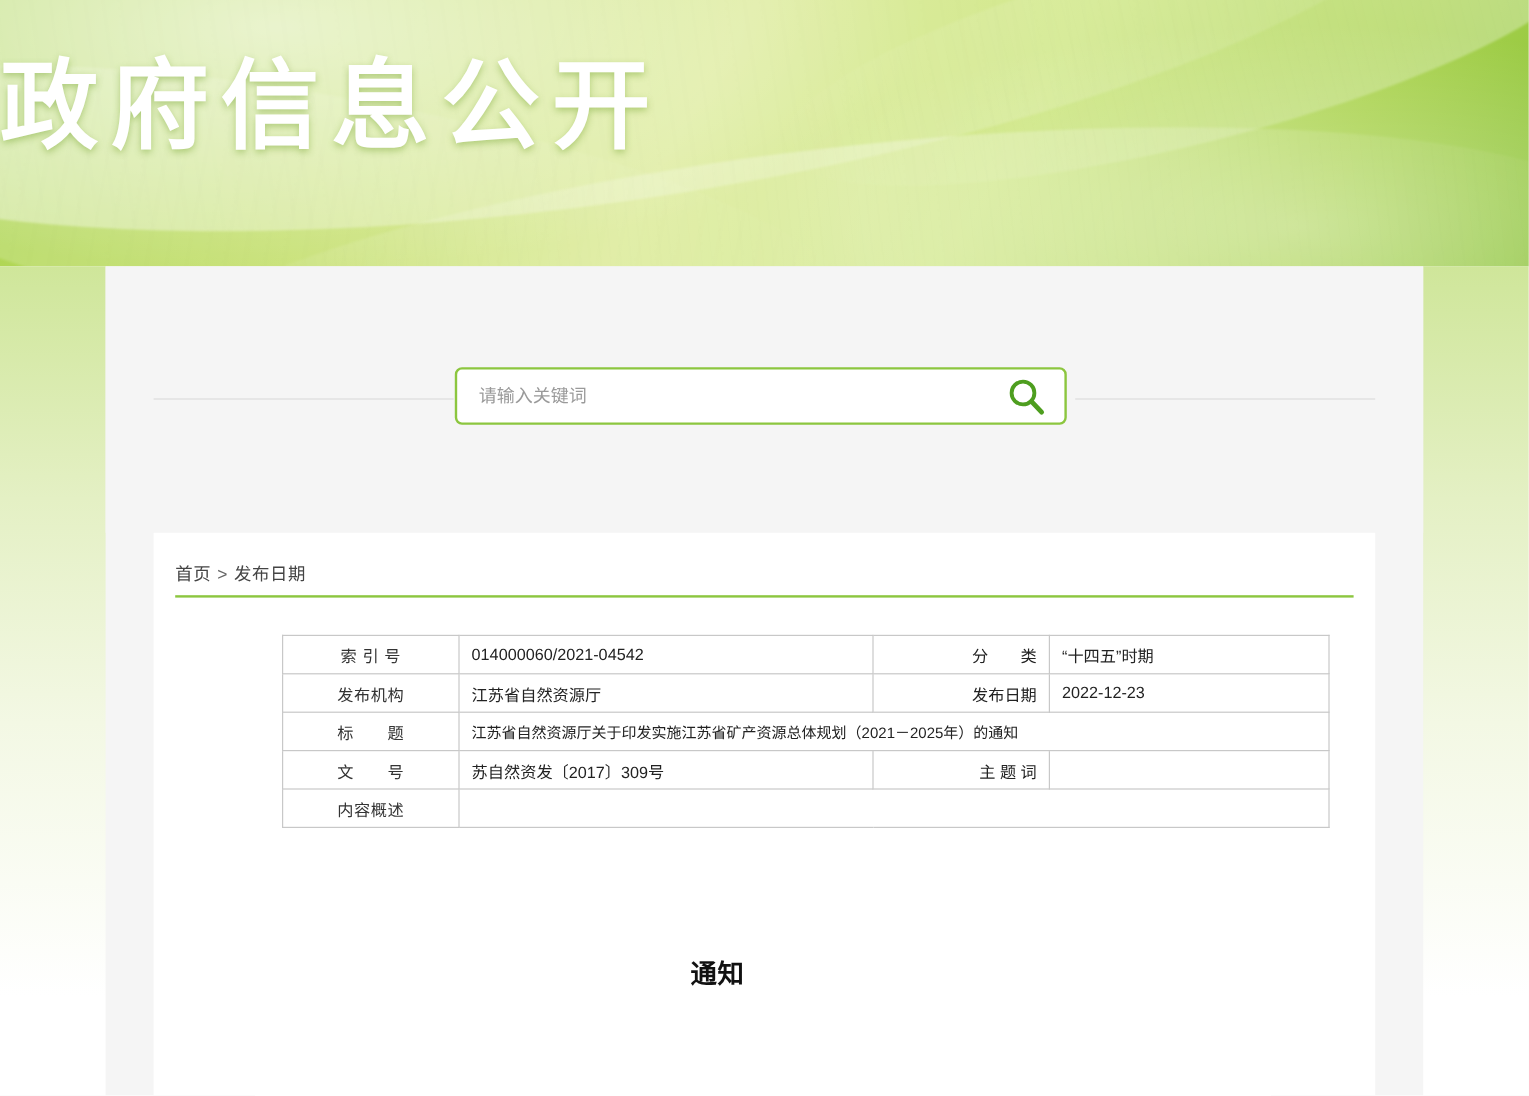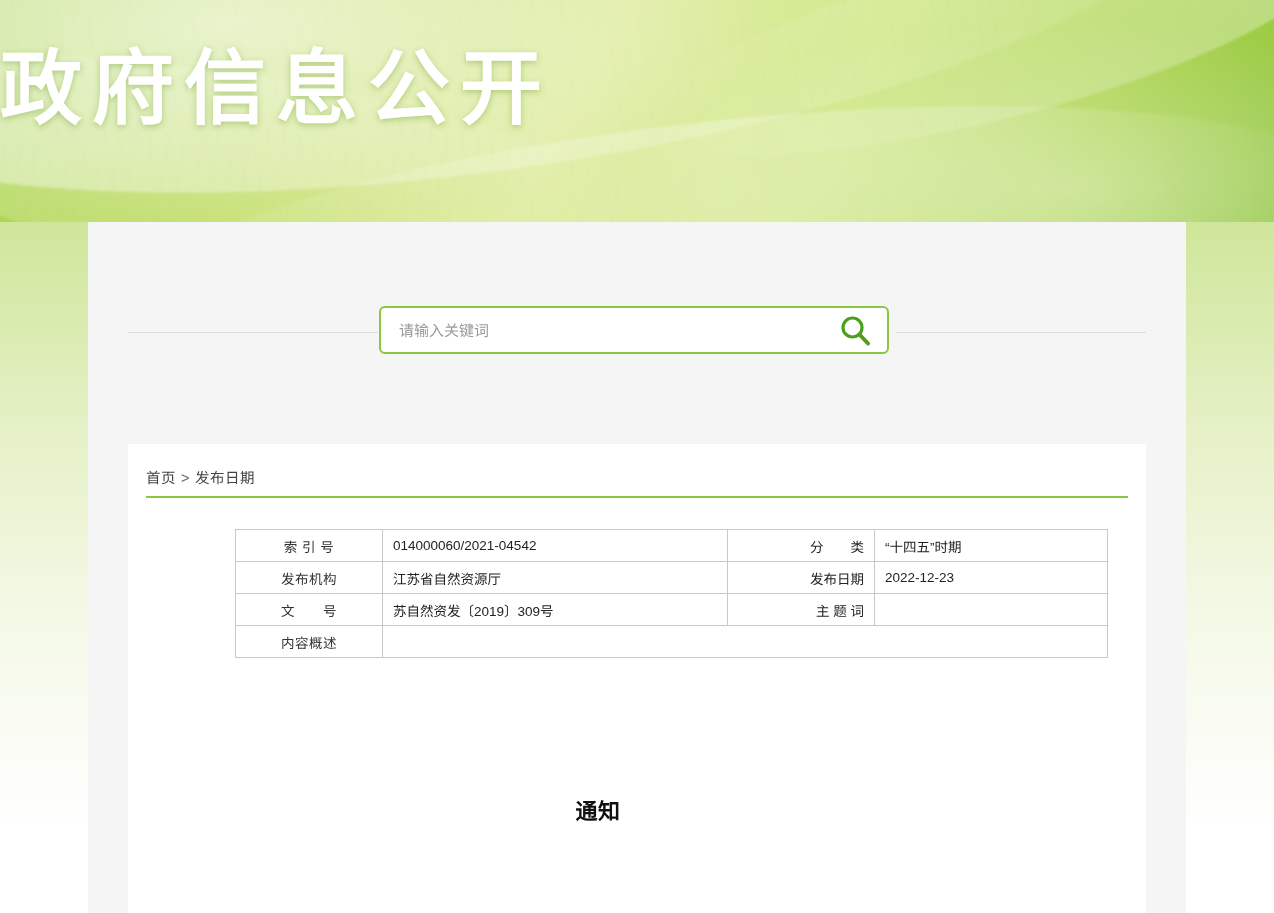--- a/index.html
+++ b/index.html
@@ -266,22 +266,26 @@
           <td class="lbl2">分　　类</td>
           <td class="val2">“十四五”时期</td>
         </tr>
         <tr>
           <td class="lbl">发布机构</td>
           <td class="val">江苏省自然资源厅</td>
           <td class="lbl2">发布日期</td>
           <td class="val2">2022-12-23</td>
         </tr>
         <tr>
+          <td class="lbl">标　　题</td>
+          <td class="val title-val" colspan="3">江苏省自然资源厅关于印发实施江苏省矿产资源总体规划（2021－2025年）的通知</td>
+        </tr>
+        <tr>
           <td class="lbl">文　　号</td>
-          <td class="val">苏自然资发〔2019〕309号</td>
+          <td class="val">苏自然资发〔2017〕309号</td>
           <td class="lbl2">主 题 词</td>
           <td class="val2"></td>
         </tr>
         <tr>
           <td class="lbl">内容概述</td>
           <td class="val" colspan="3"></td>
         </tr>
       </tbody>
     </table>
 

